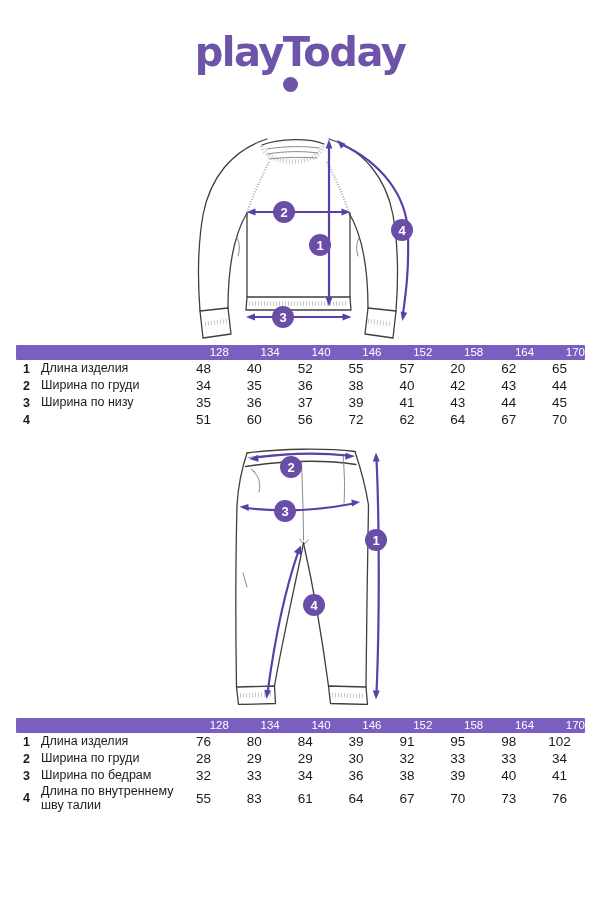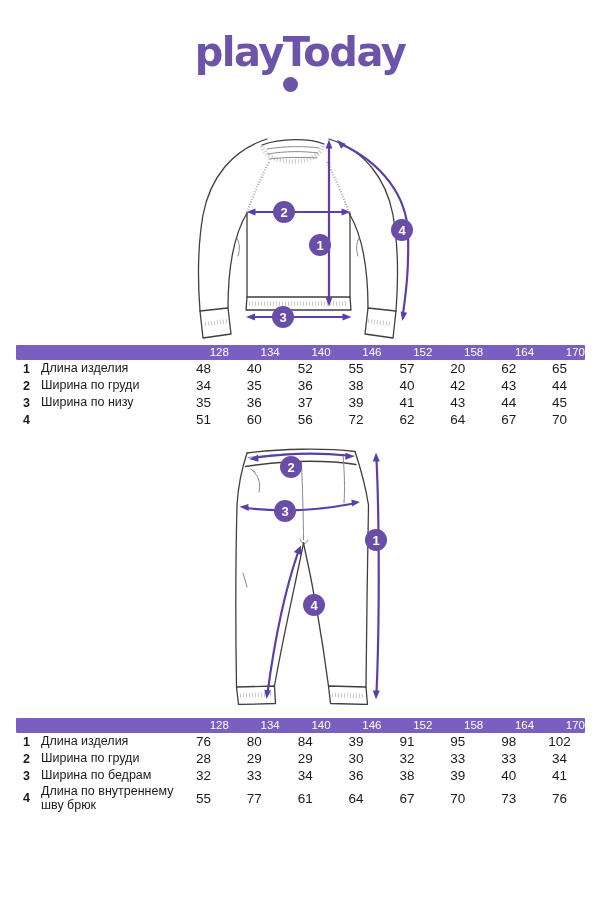--- a/index.html
+++ b/index.html
@@ -306,24 +306,24 @@
         <div class="t-val">34</div>
         <div class="t-val">36</div>
         <div class="t-val">38</div>
         <div class="t-val">39</div>
         <div class="t-val">40</div>
         <div class="t-val">41</div>
       </div>
       <div class="t-row">
         <div class="t-labelwrap">
           <span class="t-num">4</span>
-          <span class="t-label">Длина по внутреннему шву брюк</span>
+          <span class="t-label">Длина по внутреннему шву талии</span>
         </div>
         <div class="t-val">55</div>
-        <div class="t-val">77</div>
+        <div class="t-val">83</div>
         <div class="t-val">61</div>
         <div class="t-val">64</div>
         <div class="t-val">67</div>
         <div class="t-val">70</div>
         <div class="t-val">73</div>
         <div class="t-val">76</div>
       </div>
     </div>
 
 </div>

